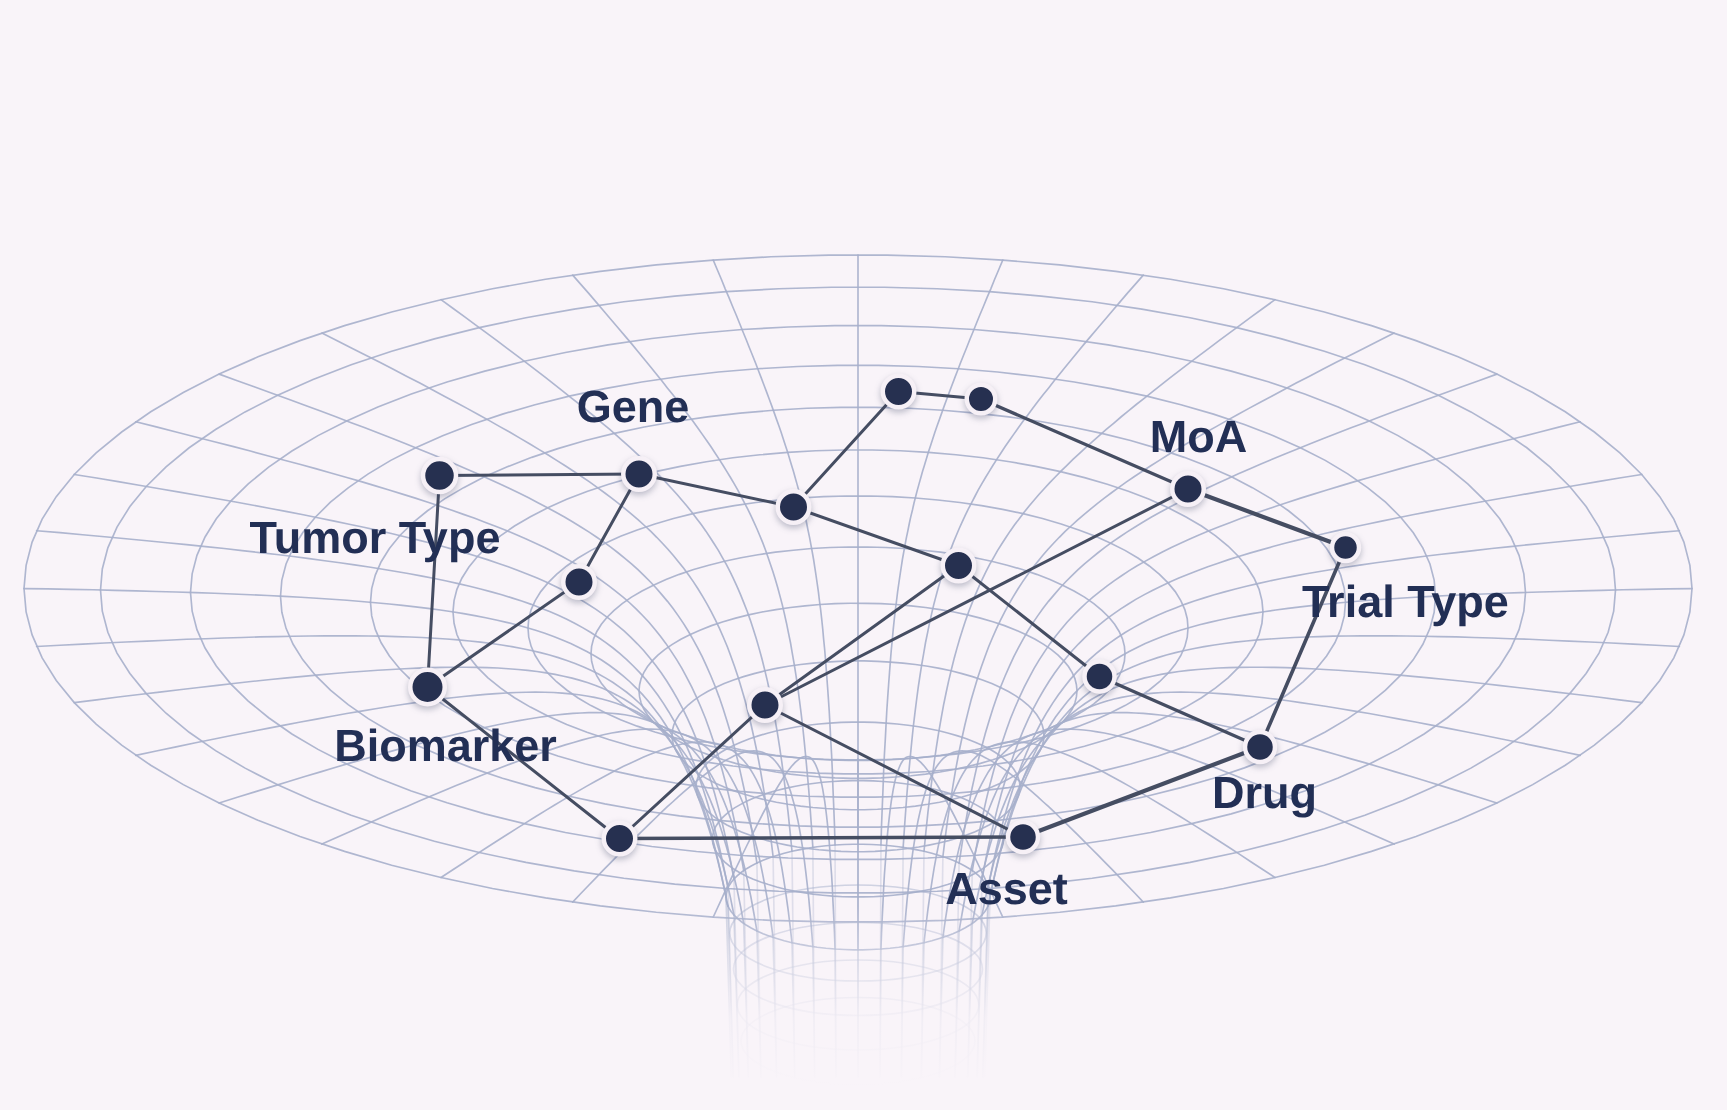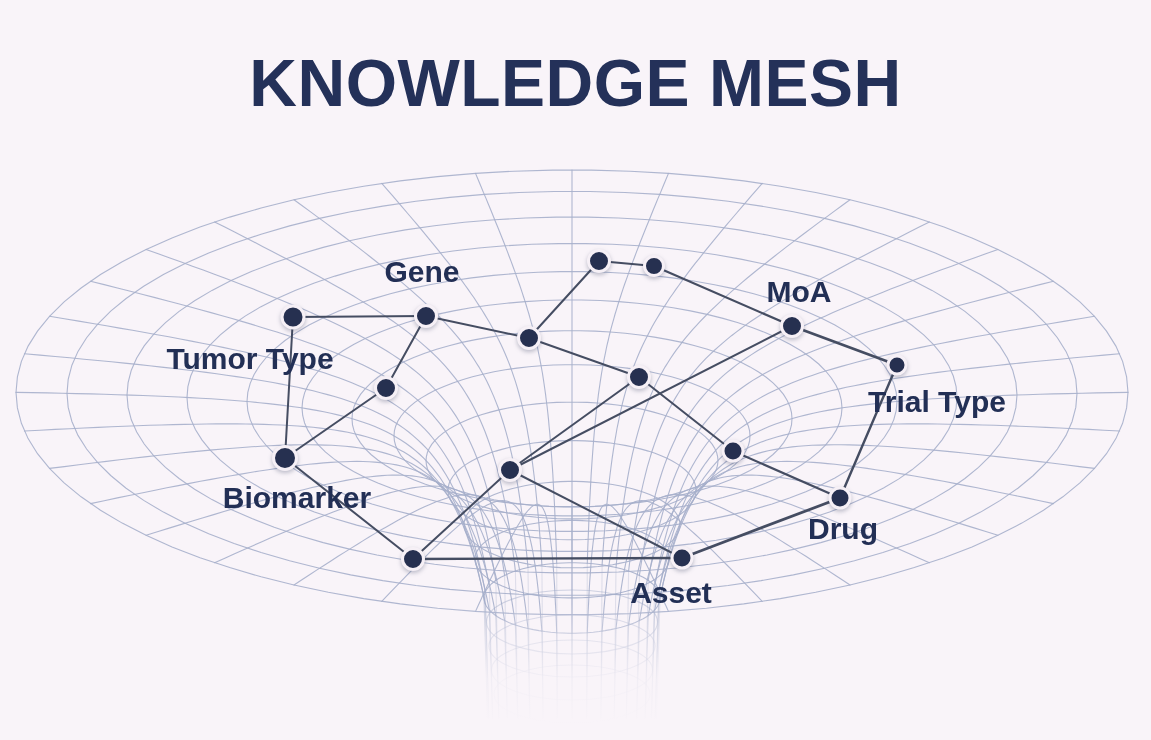--- a/index.html
+++ b/index.html
@@ -167,14 +167,13 @@
     <g id="label-layer">
         <text class="graph-label" x="250" y="368.5" fill="#222f55" text-anchor="middle">Tumor Type</text>
         <text class="graph-label" x="422" y="281.5" fill="#222f55" text-anchor="middle">Gene</text>
         <text class="graph-label" x="297" y="507.5" fill="#222f55" text-anchor="middle">Biomarker</text>
         <text class="graph-label" x="799" y="301.5" fill="#222f55" text-anchor="middle">MoA</text>
         <text class="graph-label" x="937" y="411.5" fill="#222f55" text-anchor="middle">Trial Type</text>
         <text class="graph-label" x="843" y="538.5" fill="#222f55" text-anchor="middle">Drug</text>
         <text class="graph-label" x="671" y="602.5" fill="#222f55" text-anchor="middle">Asset</text>
       </g>
   </svg>
-  <h1 class="page-title">KNOWLEDGE MESH</h1>
 </div>
 
 </body></html>

